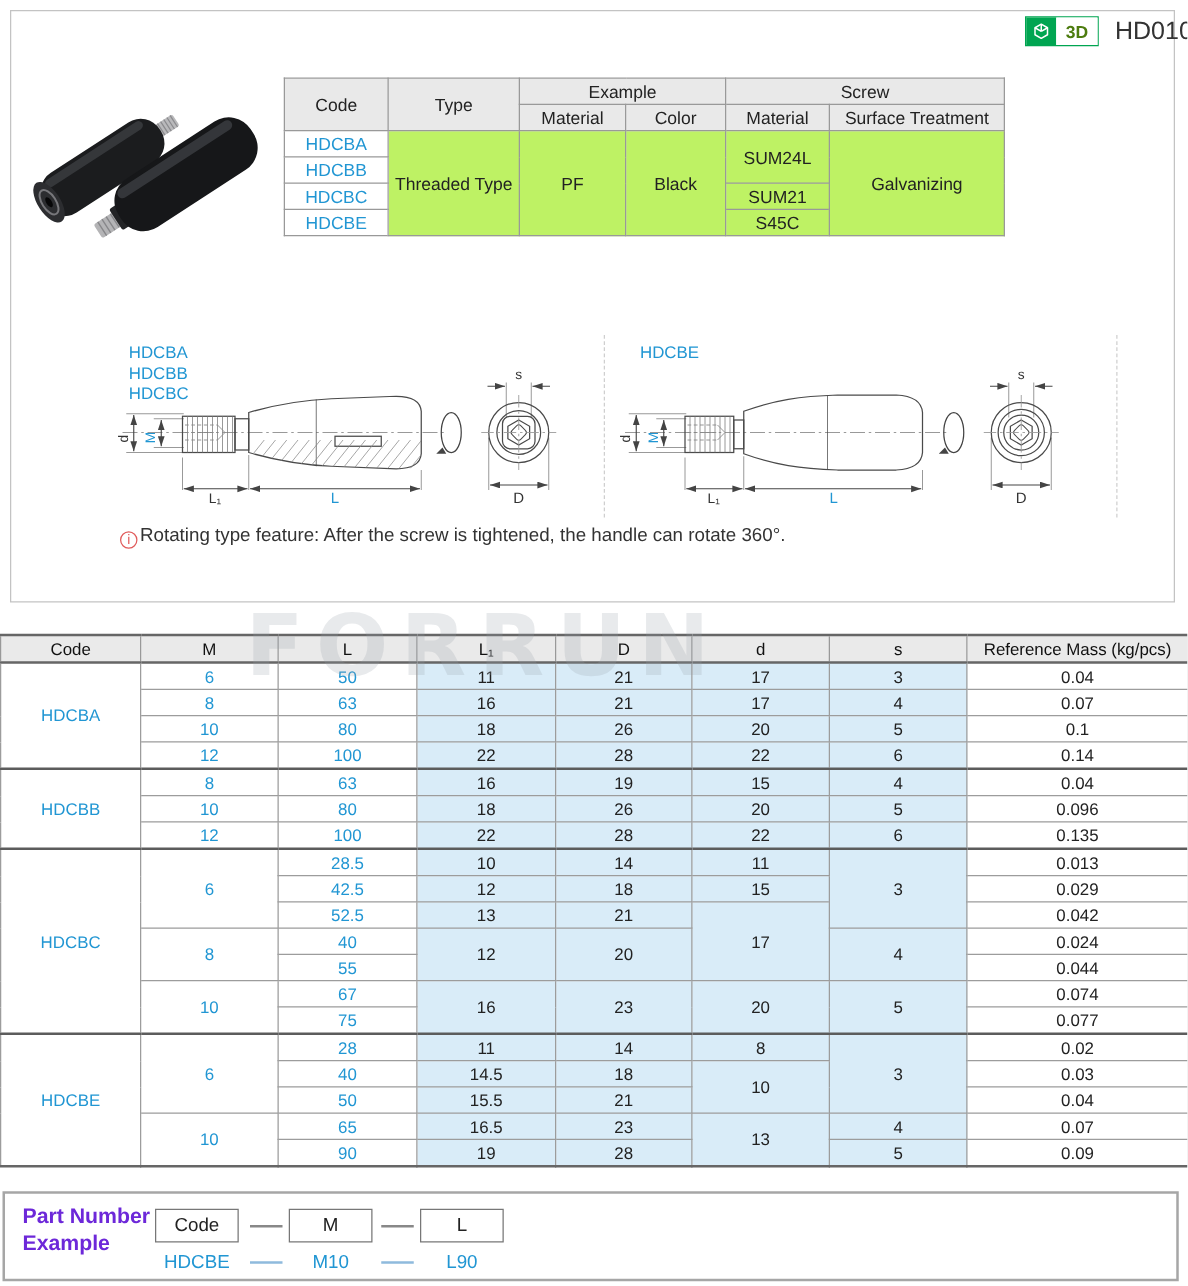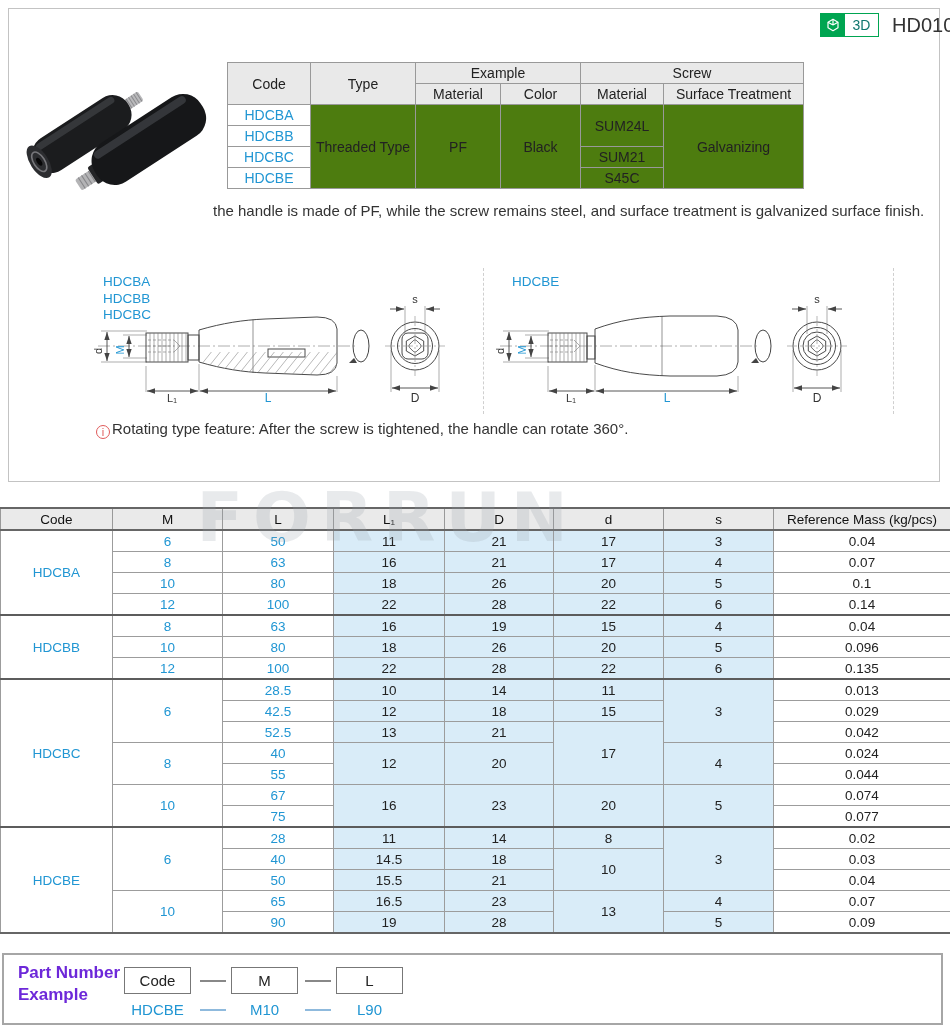--- a/index.html
+++ b/index.html
@@ -6,32 +6,32 @@
   .page { position:relative; width:950px; height:1029px; background:#fff;
           font-family:"Liberation Sans",sans-serif; overflow:hidden; }
 
   
   .top-box { position:absolute; left:8px; top:8px; width:930px; height:472px;
              border:1px solid #c3c3c3; background:#fff; }
 
   .badge-wrap { position:absolute; left:820px; top:13px; display:flex; align-items:center; gap:13px; }
   .badge { display:flex; border:1px solid #00a551; height:24px; box-sizing:border-box; }
   .badge-cube { width:24px; background:#00a551; display:flex; align-items:center; justify-content:center; }
-  .badge-3d { width:33px; background:#fff; color:#0f766e; font-size:14px; font-weight:normal;
+  .badge-3d { width:33px; background:#fff; color:#4d7c0f; font-size:14px; font-weight:bold;
               display:flex; align-items:center; justify-content:center; }
   .page-code { font-size:20px; color:#333; }
 
   .photo { position:absolute; left:20px; top:52px; }
 
   
   .spec-table { position:absolute; left:227px; top:62px; border-collapse:collapse; table-layout:fixed; }
   .spec-table th, .spec-table td { border:1px solid #999; padding:0; text-align:center;
         font-size:14px; font-weight:normal; color:#222; height:20px; }
   .spec-table th { background:#e9e9e9; }
-  .spec-table td { background:#4d7c0f; }
+  .spec-table td { background:#bef264; }
   .spec-table td.code-cell { background:#fff; color:#2196d3; }
 
   .note1 { position:absolute; left:196px; top:199px; font-size:15px; color:#333; line-height:23px; }
   .note1 .cont { padding-left:17px; }
   .note2 { position:absolute; left:96px; top:420px; font-size:15px; color:#333; }
   .info-icon { display:inline-block; width:14px; height:14px; border:1px solid #e05a5a; border-radius:50%;
                color:#e05a5a; font-size:11px; line-height:13px; text-align:center; margin-right:2px;
                vertical-align:-2px; box-sizing:border-box; }
 
   .draw-labels-left { position:absolute; left:103px; top:274px; color:#2196d3; font-size:13.5px; line-height:16.5px; }
@@ -149,21 +149,20 @@
         <td>SUM21</td>
       </tr>
       <tr>
         <td class="code-cell">HDCBE</td>
         <td>S45C</td>
       </tr>
     </tbody>
   </table>
 
   <div class="note1">
-    <div class="cont">the handle is made of PF, while the screw remains steel, and surface treatment is galvanized surface finish.</div>
   </div>
 
   <div class="draw-labels-left">
     <div>HDCBA</div>
     <div>HDCBB</div>
     <div>HDCBC</div>
   </div>
   <div class="draw-label-right">HDCBE</div>
   <div class="divider" style="left:483px"></div>
   <div class="divider" style="left:893px"></div>

